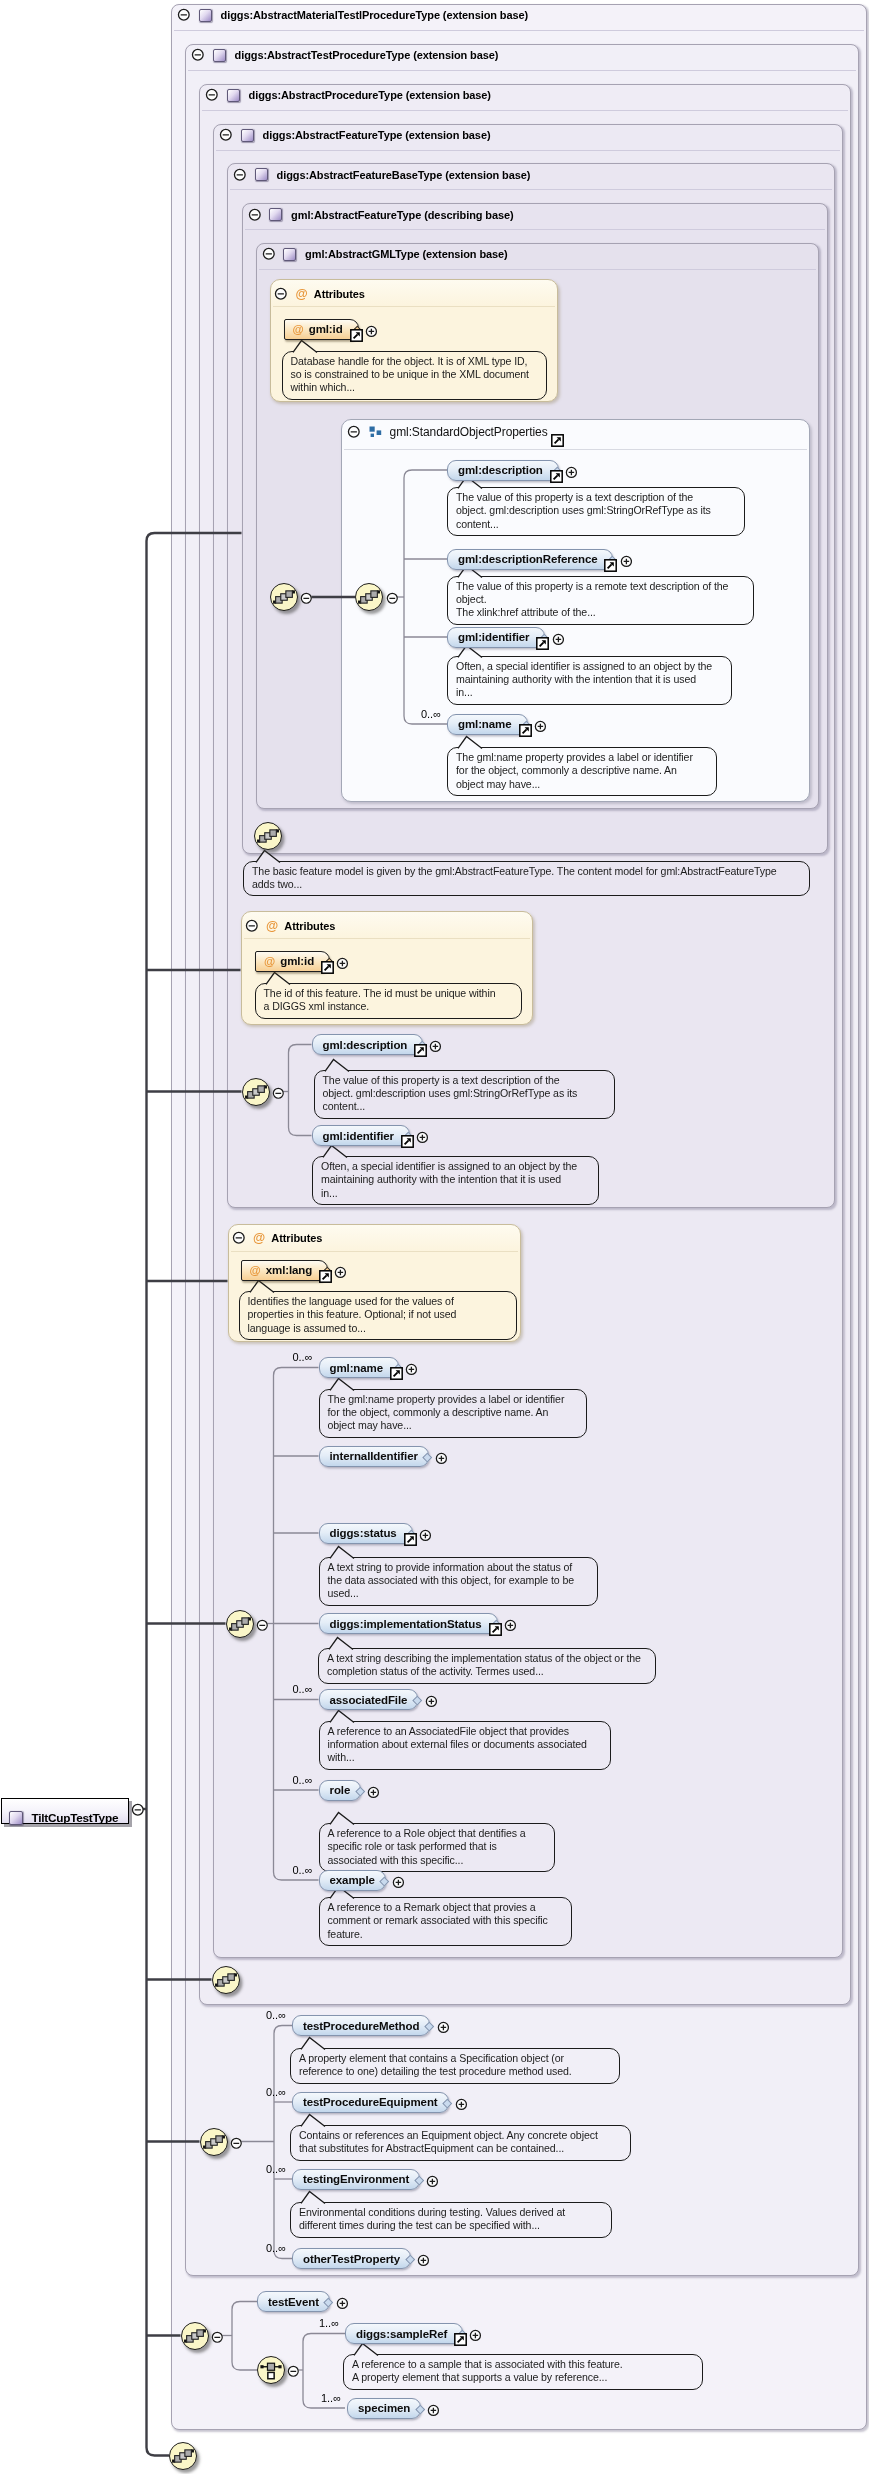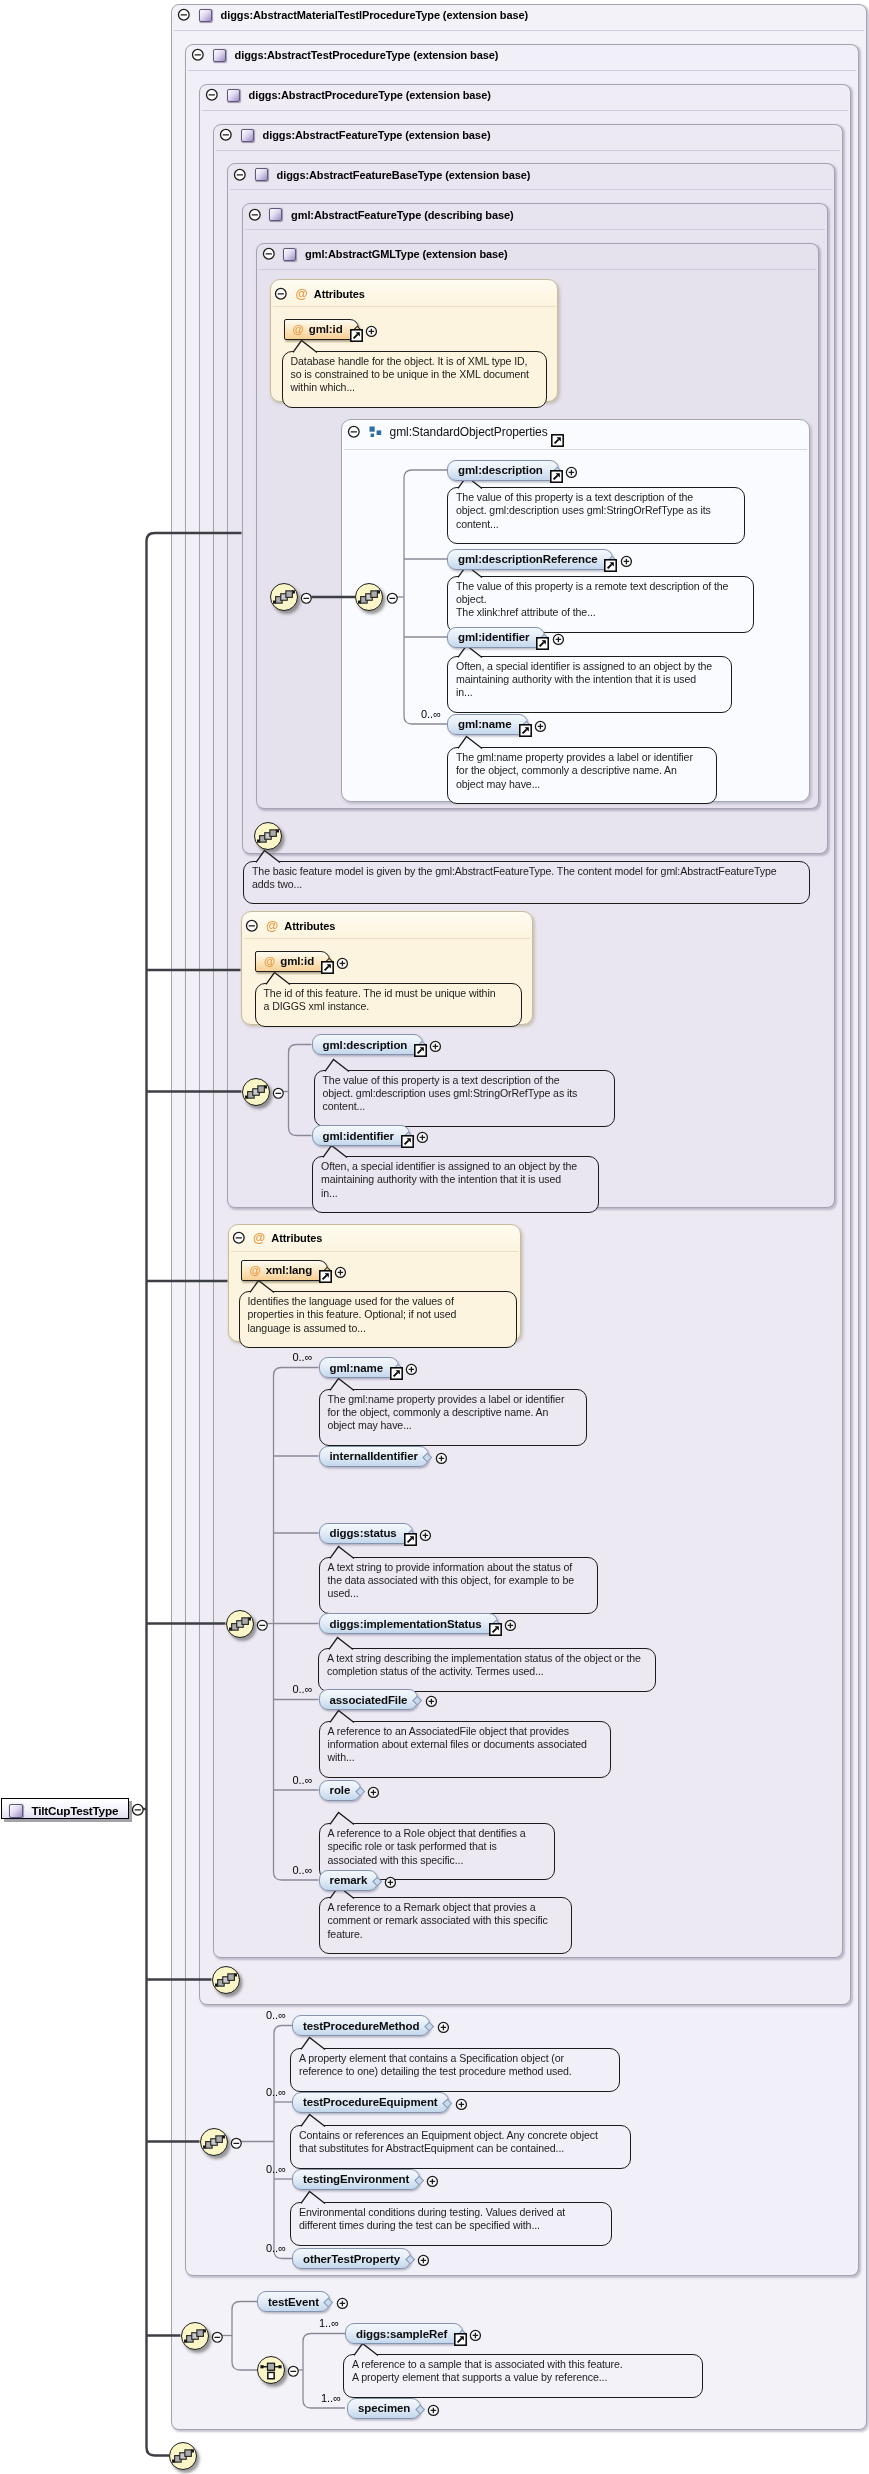--- a/index.html
+++ b/index.html
@@ -34,27 +34,27 @@
   box-shadow:1px 1.8px 2px rgba(80,65,35,.45)}
 .chip-label{font-size:11.5px;font-weight:bold;color:#0c0c0c;letter-spacing:-0.1px}
 .chip-tab{position:absolute;width:6.5px;height:6.5px;right:-3px;top:7.2px;transform:rotate(45deg);z-index:-1}
 .etab{background:#C9DAEE;border:1px solid #8494AE}
 .atab{background:#F7CF94;border:1px solid #1f1f1f}
 .chip.witharrow{padding-right:15px}
 .icon.plus{position:absolute;right:-20px;top:4px}
 .icon.arrow{position:absolute;right:-5px;bottom:-7px}
 .icon.abs{position:absolute}
 .card{position:absolute;width:46px;text-align:right;font-size:11px;color:#000;letter-spacing:0}
-.bubble{position:absolute;border:1.3px solid #1b1b1b;border-radius:10px;padding:3px 8px 12px 8px}
+.bubble{position:absolute;border:1.3px solid #1b1b1b;border-radius:10px;padding:3px 8px 4px 8px}
 .bubble .tail{position:absolute;top:-12.6px}
 .btext{font-size:10.6px;line-height:13.4px;color:#1c1c1c;white-space:pre-line;letter-spacing:-0.1px}
 .comp{position:absolute;width:28px;height:28px;border-radius:50%;background:#FAF6C8;border:1.6px solid #1d1d1d;
   box-shadow:2.5px 3px 3px rgba(75,75,75,.55);display:flex;align-items:center;justify-content:center}
 .comp svg{display:block}
-.rootbox{position:absolute;width:128px;height:21px;display:flex;align-items:flex-end;padding:0 7px;
+.rootbox{position:absolute;width:128px;height:21px;display:flex;align-items:flex-start;padding:12px 7px;
   background:linear-gradient(180deg,#FFFFFF 0%,#F4F2FA 55%,#E3DEF0 100%);
   border:1.5px solid #000;box-shadow:3px 3px 0 rgba(75,72,85,.5)}
 .rlabel{font-size:11.8px;font-weight:bold;margin-left:0;color:#000;letter-spacing:-0.25px;white-space:nowrap}
 </style>
 </head>
 <body>
 
 <div id="stage">
 <svg width="0" height="0" style="position:absolute" aria-hidden="true">
       <defs>
@@ -399,21 +399,21 @@
     <div class="chip echip" style="left:318.5px;top:1779.5px">
       <span class="chip-tab etab"></span>
       <span class="chip-label">role</span>
       <span class="icon plus"><svg width="12.8" height="12.8" viewBox="0 0 14 14">
           <use href="#i-plus"></use>
         </svg></span>
     </div>
 <div class="card" style="left:266.5px;top:1863.5px">0..∞</div>
     <div class="chip echip" style="left:318.5px;top:1869.5px">
       <span class="chip-tab etab"></span>
-      <span class="chip-label">remark</span>
+      <span class="chip-label">example</span>
       <span class="icon plus"><svg width="12.8" height="12.8" viewBox="0 0 14 14">
           <use href="#i-plus"></use>
         </svg></span>
     </div>
 <div class="card" style="left:240.0px;top:2009.0px">0..∞</div>
     <div class="chip echip" style="left:292.0px;top:2015.0px">
       <span class="chip-tab etab"></span>
       <span class="chip-label">testProcedureMethod</span>
       <span class="icon plus"><svg width="12.8" height="12.8" viewBox="0 0 14 14">
           <use href="#i-plus"></use>

